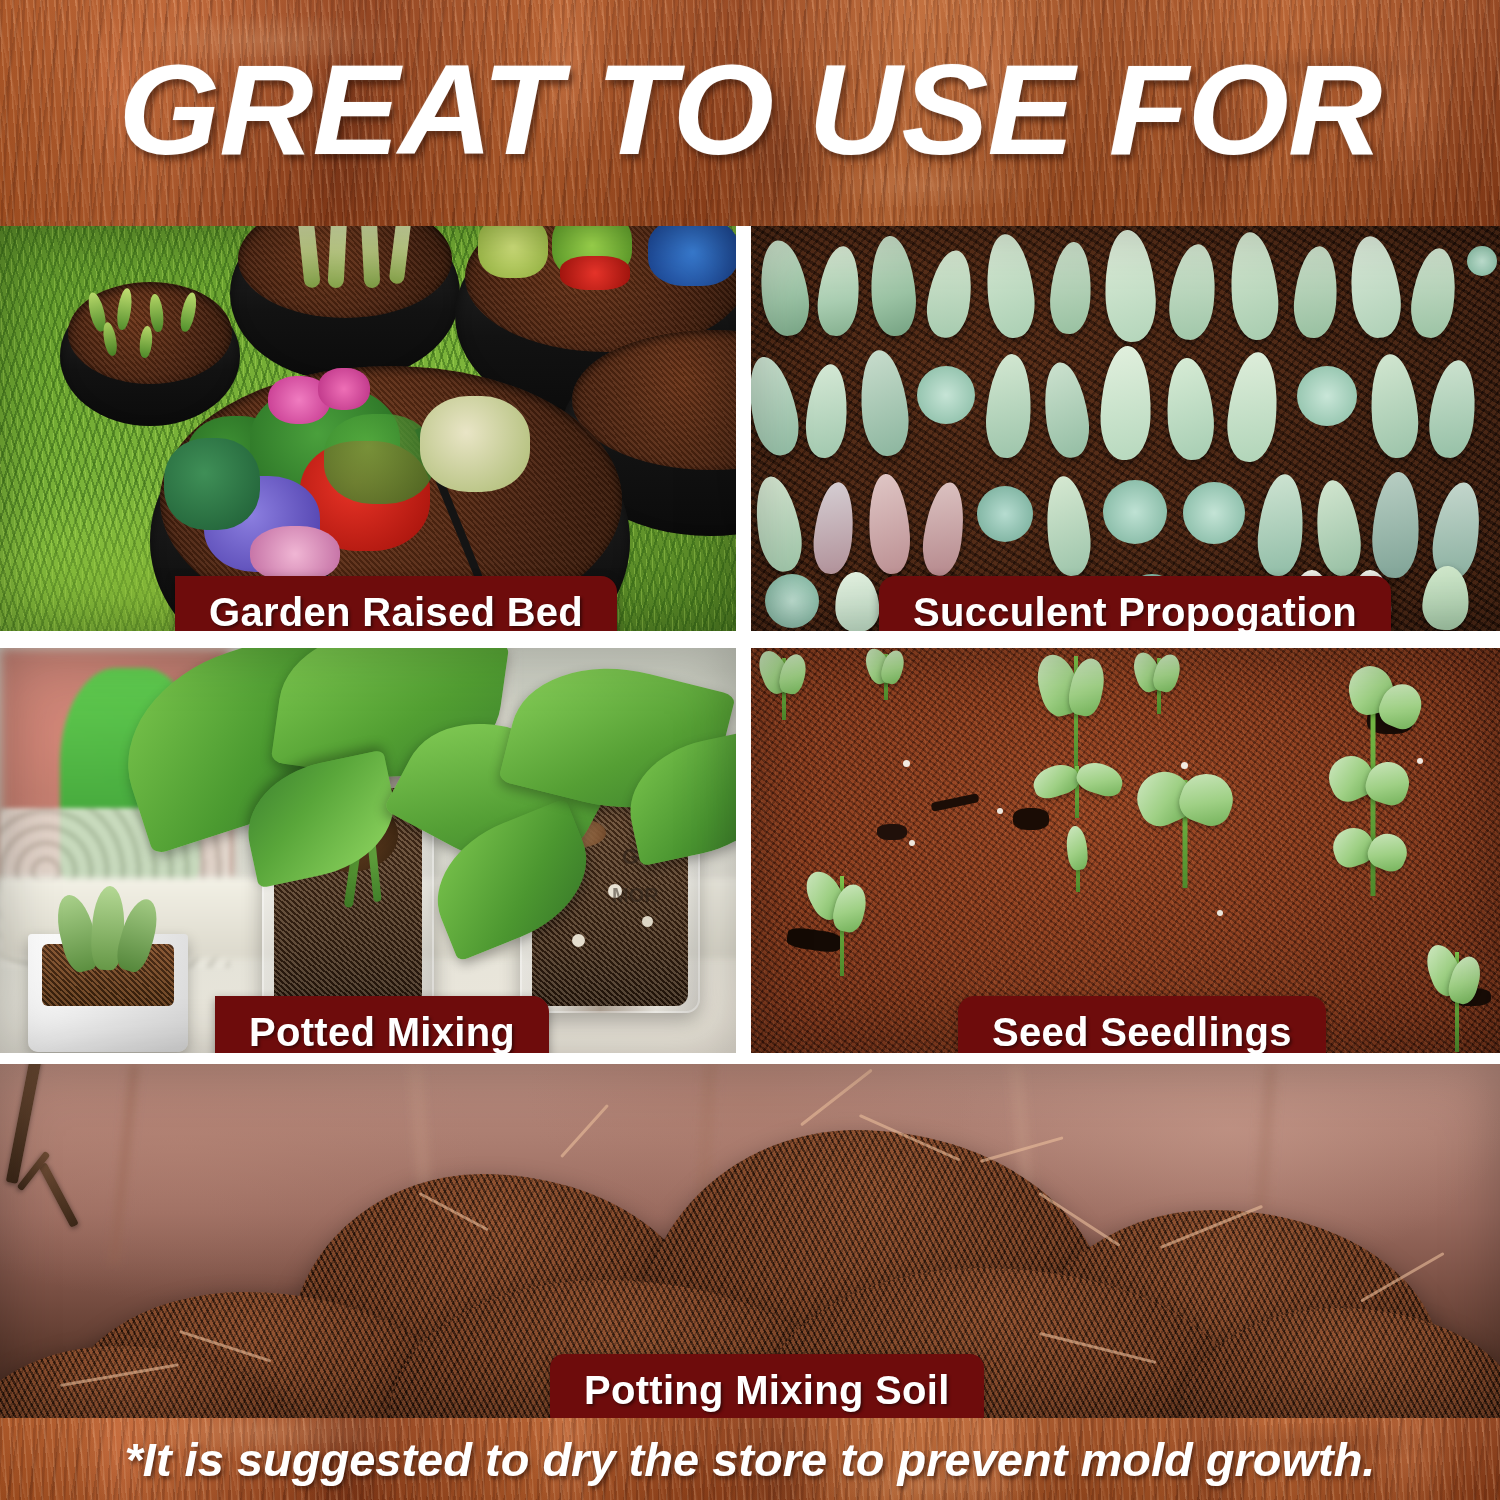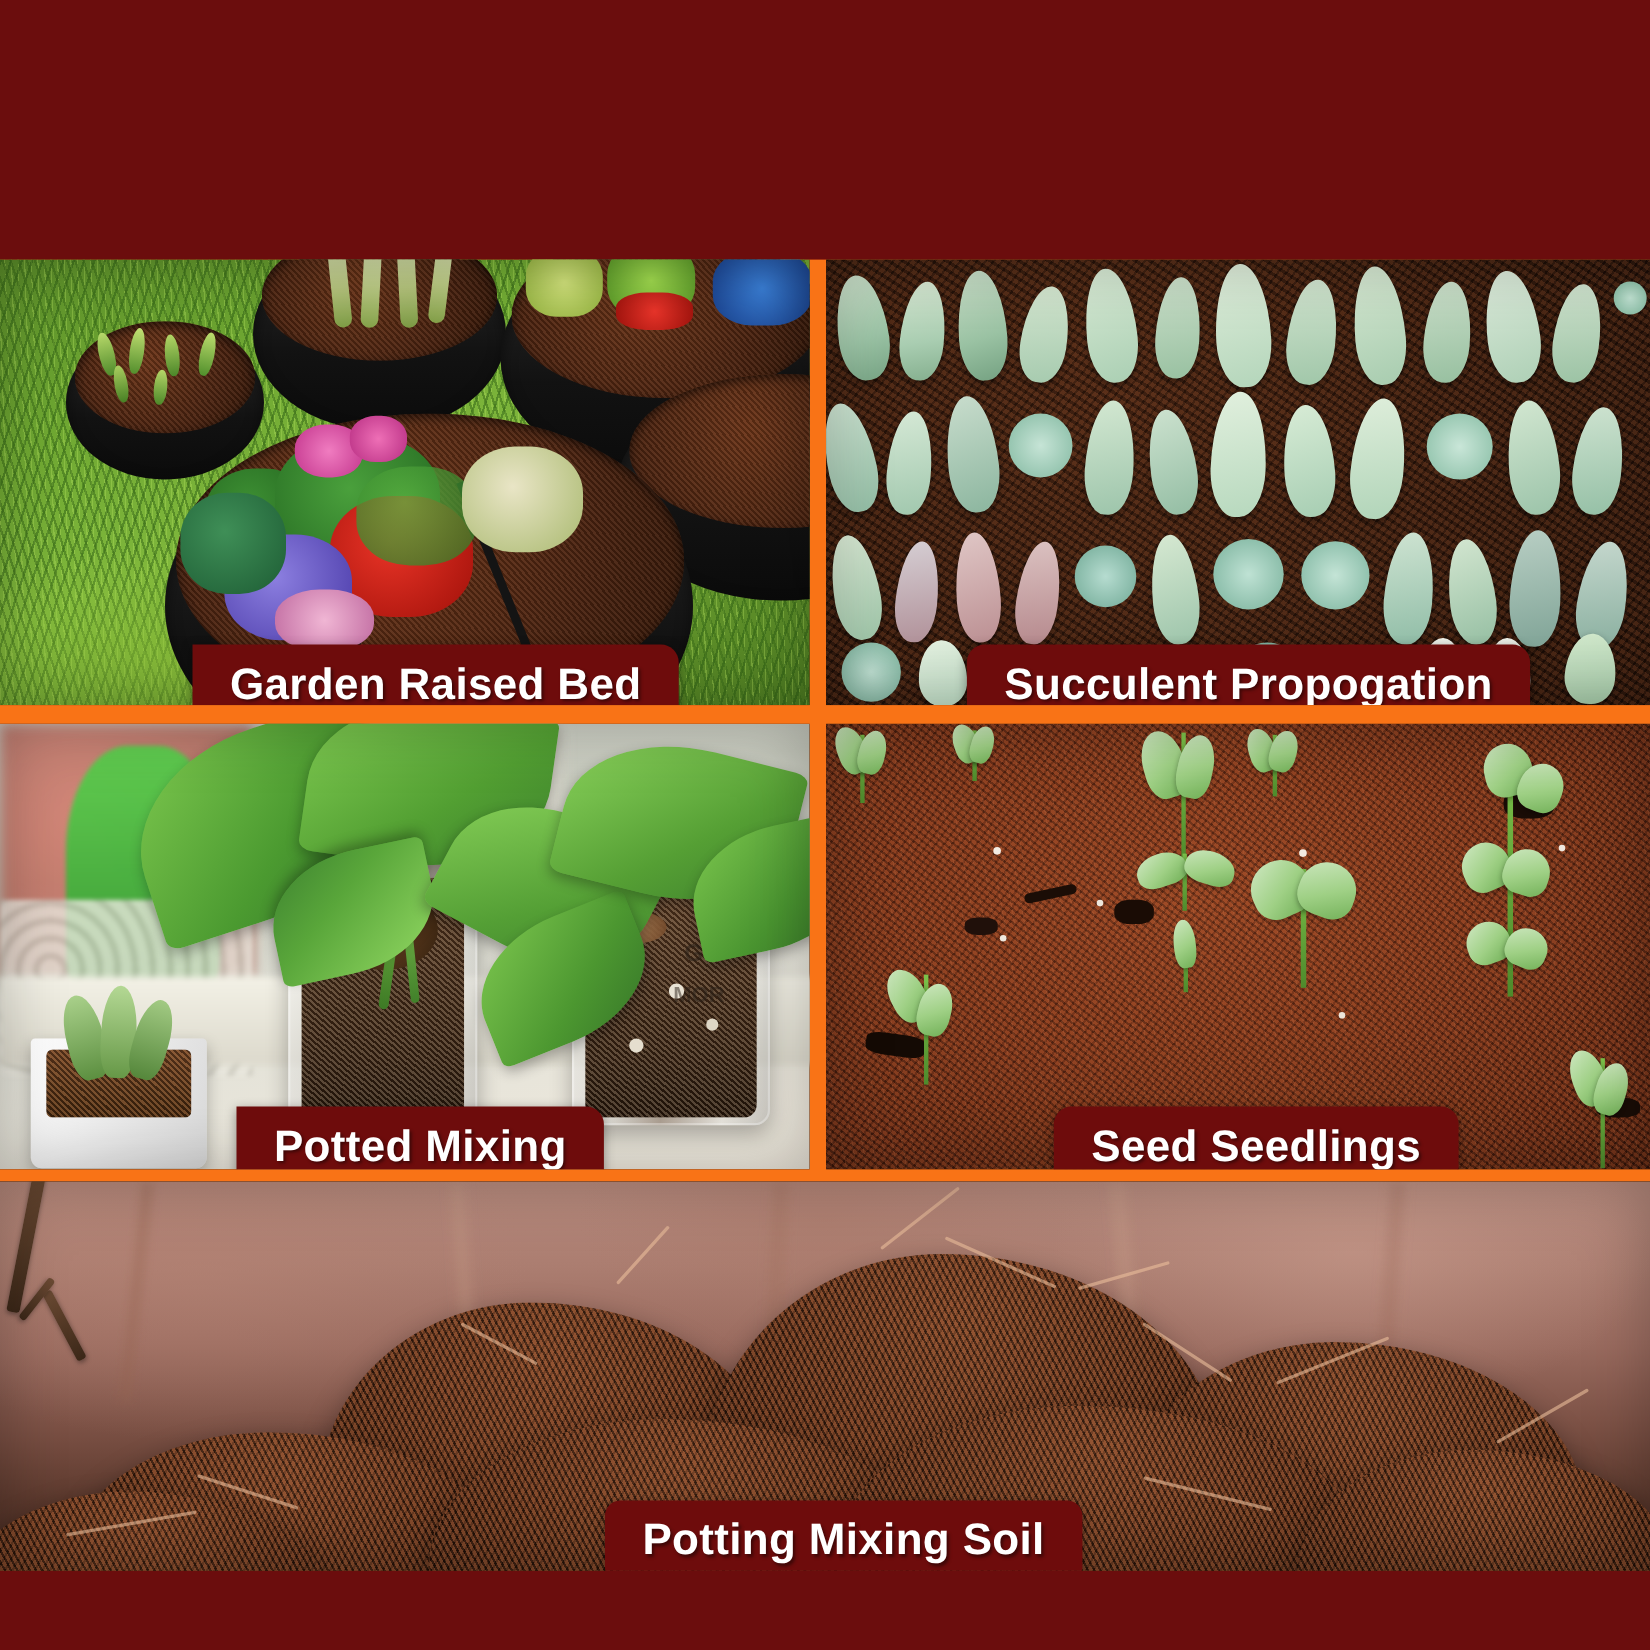--- a/index.html
+++ b/index.html
@@ -70,21 +70,21 @@
     transform:scaleX(1.02);
     padding-bottom:6px;
   }
   #footer-note-text {
     font-size:47px; line-height:1;
     letter-spacing:0px;
     text-shadow:2px 3px 4px rgba(40,12,4,.6);
   }
 
   
-  .grid { position:absolute; left:0; top:236px; width:1500px; height:1192px; background:#f97316; }
+  .grid { position:absolute; left:0; top:226px; width:1500px; height:1192px; background:#ffffff; }
   .panel { position:absolute; overflow:hidden; background:#3a2013; }
   #panel-garden-raised-bed  { left:0px;   top:0px;   width:736px; height:405px; }
   #panel-succulent-propagation { left:751px; top:0px; width:884px; height:405px; }
   #panel-potted-plants      { left:0px;   top:422px; width:736px; height:405px; }
   #panel-seed-seedlings     { left:751px; top:422px; width:749px; height:405px;padding-left:13px; }
   #panel-potting-mixing-soil{ left:0px;   top:838px; width:1500px; height:354px; }
 
   .ph { position:absolute; inset:0; }
 
   
@@ -191,20 +191,25 @@
   #badge-potting-mixing-soil    { left:550px; top:1353px; border-radius:14px; }
 
   .vig { position:absolute; inset:0; pointer-events:none;
     box-shadow:0 0 60px rgba(0,0,0,.25) inset; }
 </style>
 </head>
 <body>
 
 <div class="page">
 
+  <div class="coir" id="header-band">
+    <div class="band-title">
+      <span id="header-title-text">GREAT TO USE FOR</span>
+    </div>
+  </div>
 
   <div class="grid">
 
     <div class="panel" id="panel-garden-raised-bed">
       <div class="ph p1-bg">
 
         <div class="bed-wall" style="left:60px;top:60px;width:180px;height:140px;"></div>
         <div class="soil" style="left:68px;top:56px;width:164px;height:102px;"></div>
         <div class="tuft" style="left:90px;top:66px;width:14px;height:40px;background:linear-gradient(180deg,#b8d96a,#4f8a2b);transform:rotate(-14deg);"></div>
         <div class="tuft" style="left:118px;top:62px;width:13px;height:42px;background:linear-gradient(180deg,#c3e072,#548f2d);transform:rotate(8deg);"></div>
@@ -480,14 +485,19 @@
         <div class="fiber" style="left:640px;top:300px;width:100px;height:3px;transform:rotate(26deg);"></div>
         <div class="vig"></div>
       </div>
       <div class="badge" id="badge-potting-mixing-soil" style="left:550px;top:290px;">
         <span>Potting Mixing Soil</span>
       </div>
     </div>
 
   </div>
 
+  <div class="coir" id="footer-band">
+    <div class="band-title">
+      <span id="footer-note-text">*It is suggested to dry the store to prevent mold growth.</span>
+    </div>
+  </div>
 
 </div>
 
 </body></html>

